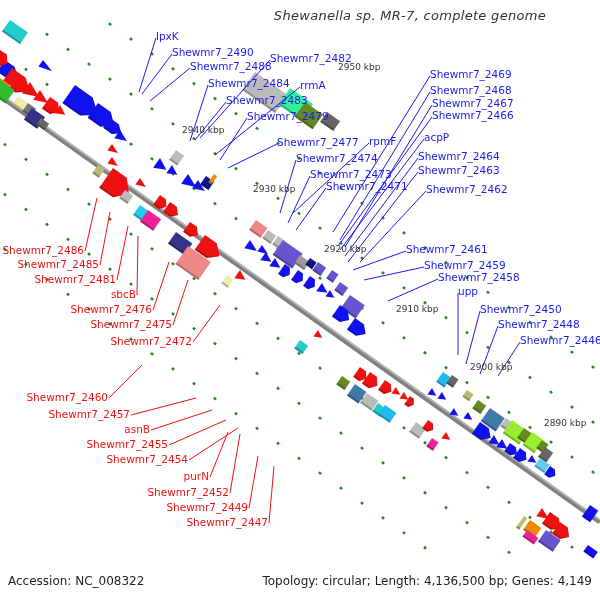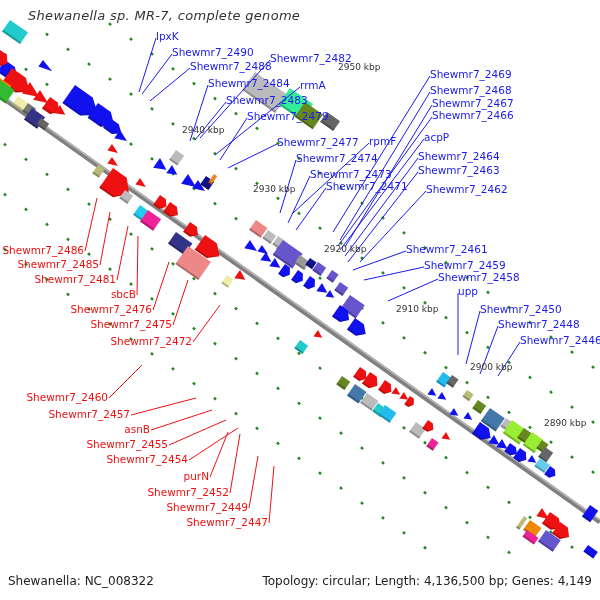--- a/index.html
+++ b/index.html
@@ -1,18 +1,18 @@
 <!DOCTYPE html>
 <html><head>
 <meta charset="utf-8">
 <style>
   html, body { margin:0; padding:0; background:#ffffff; }
   body { width:600px; height:600px; overflow:hidden; position:relative; font-family:"DejaVu Sans", sans-serif; }
   #map { position:absolute; left:0; top:0; width:600px; height:600px; }
-  .title { position:absolute; top:8px; left:0; width:546px; text-align:left; font-family:"DejaVu Sans", sans-serif; font-style:oblique; font-size:13px; color:#333; letter-spacing:0.3px;margin-left:28px; }
+  .title { position:absolute; top:8px; left:0; width:546px; text-align:right; font-family:"DejaVu Sans", sans-serif; font-style:oblique; font-size:13px; color:#333; letter-spacing:0.3px; }
   .footer-left { position:absolute; left:8px; top:574px; font-size:12px; color:#222; font-family:"DejaVu Sans", sans-serif; }
   .footer-right { position:absolute; right:8px; top:574px; font-size:12px; color:#222; font-family:"DejaVu Sans", sans-serif; }
   svg text { font-family:"DejaVu Sans", sans-serif; }
   .lbl { font-size:10.5px; }
   .kbp { font-size:9px; fill:#333; }
 </style>
 </head>
 <body>
 
 <div class="title">Shewanella sp. MR-7, complete genome</div>
@@ -714,14 +714,14 @@
       <text x="338" y="70" class="kbp">2950 kbp</text>
       <text x="182" y="133" class="kbp">2940 kbp</text>
       <text x="253" y="192" class="kbp">2930 kbp</text>
       <text x="324" y="252" class="kbp">2920 kbp</text>
       <text x="396" y="312" class="kbp">2910 kbp</text>
       <text x="470" y="370" class="kbp">2900 kbp</text>
       <text x="544" y="426" class="kbp">2890 kbp</text>
     </g>
 </svg>
 
-<div class="footer-left">Shewanella: NC_008322</div>
+<div class="footer-left">Accession: NC_008322</div>
 <div class="footer-right">Topology: circular; Length: 4,136,500 bp; Genes: 4,149</div>
 
 </body></html>

